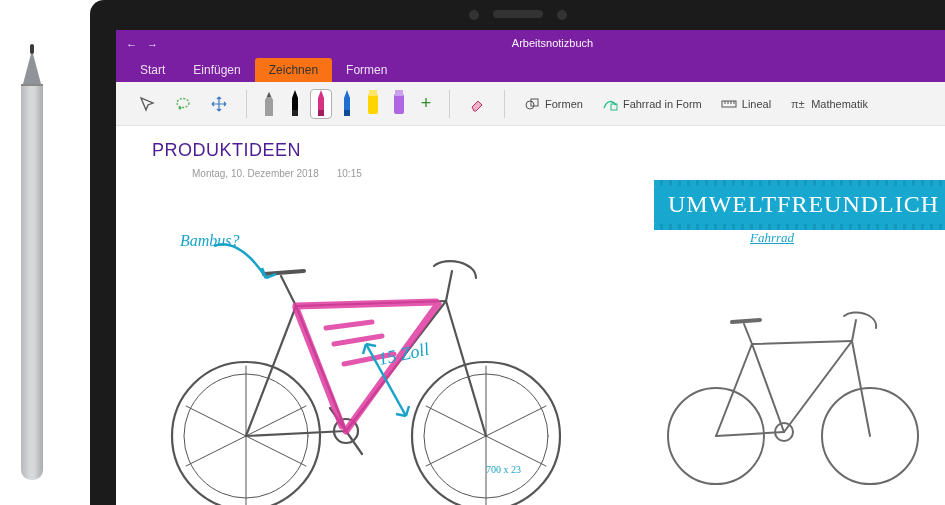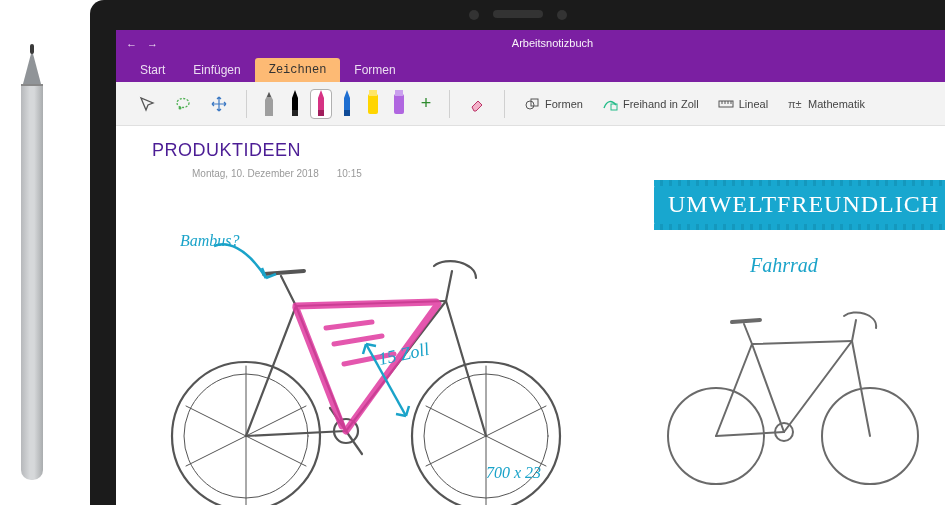--- a/index.html
+++ b/index.html
@@ -81,25 +81,24 @@
     color: #fff;
     font-size: 12px;
     text-align: right;
   }
   .ribbon-tabs .tab {
     padding: 5px 14px 5px;
     cursor: pointer;
     opacity: .85;
   }
   .ribbon-tabs .tab.active {
-    background: #fdba74;
+    background: #f97316;
     color: #333;
     opacity: 1;
     border-radius: 3px 3px 0 0;
-    font-family: Liberation Mono, monospace;
   }
 
   
   .toolbar {
     background: #f3f3f3;
     border-bottom: 1px solid #e0e0e0;
     height: 44px;
     display: flex; align-items: center;
     padding: 0 10px;
     gap: 6px;
@@ -151,22 +150,22 @@
     display: flex; gap: 18px; margin-left: 40px;
   }
 
   
   .hand {
     font-family: "Segoe Script","Comic Sans MS",cursive;
     color: #1aa3c9;
   }
   .ann-bambus { position: absolute; left: 64px; top: 106px; font-size: 16px; font-style: italic; }
   .ann-zoll   { position: absolute; left: 262px; top: 218px; font-size: 18px; font-style: italic; transform: rotate(-12deg); }
-  .ann-tire   { position: absolute; left: 370px; top: 338px; font-size: 16px; font-style: italic; }
-  .ann-fahrr  { position: absolute; left: 634px; top: 128px; font-size: 20px; font-style: italic; }
+  .ann-tire   { position: absolute; left: 370px; top: 338px; font-size: 10px; }
+  .ann-fahrr  { position: absolute; left: 634px; top: 104px; font-size: 13px; font-style: italic; text-decoration: underline; }
 
   .highlight-box {
     position: absolute; left: 538px; top: 58px;
     padding: 8px 14px 10px;
     background: #18a7cf;
     color: #fff;
     font-family: "Segoe Script","Comic Sans MS",cursive;
     font-size: 24px;
     letter-spacing: 1px;
     border-radius: 4px;
@@ -308,21 +307,21 @@
           </span>
           <span>Formen</span>
         </div>
         <div class="tool-btn">
           <span class="icon-sm">
             <svg viewBox="0 0 18 18">
                 <path d="M3 13c3-8 8-8 12-3" fill="none" stroke="#2b8" stroke-width="1.4"></path>
                 <rect x="10" y="9" width="6" height="6" fill="none" stroke="#2b8"></rect>
               </svg>
           </span>
-          <span>Freihand in Zoll</span>
+          <span>Fahrrad in Form</span>
         </div>
         <div class="tool-btn">
           <span class="icon-sm">
             <svg viewBox="0 0 18 18">
                 <rect x="2" y="6" width="14" height="6" fill="none" stroke="#555"></rect>
                 <path d="M5 6v3M8 6v3M11 6v3M14 6v3" stroke="#555"></path>
               </svg>
           </span>
           <span>Lineal</span>
         </div>

